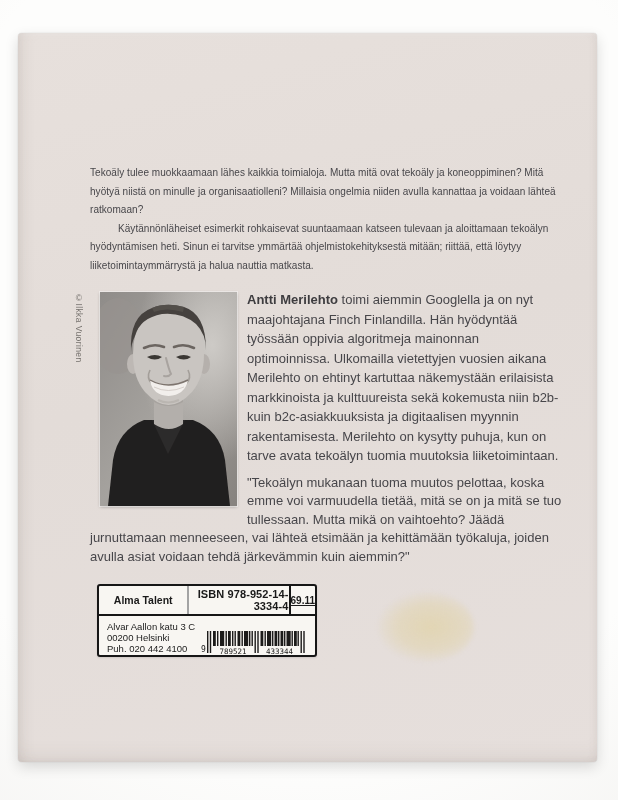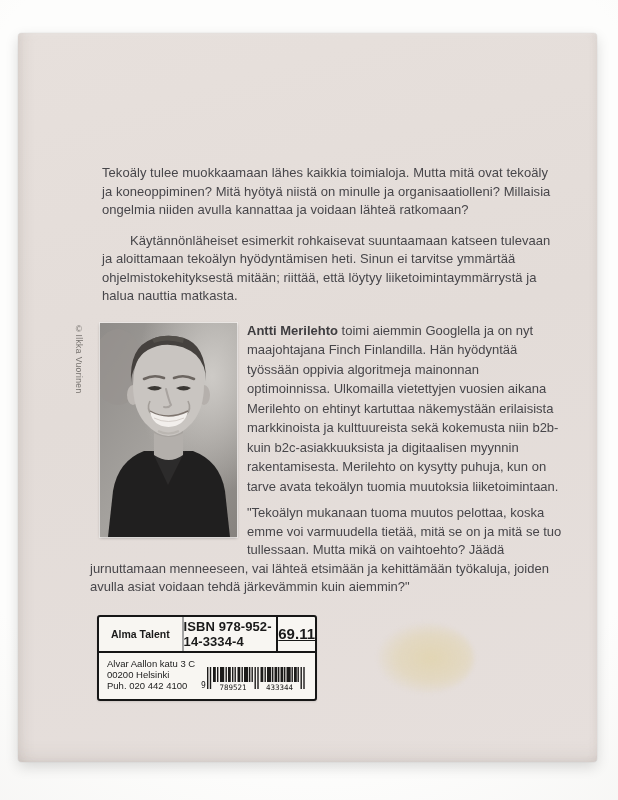--- a/index.html
+++ b/index.html
@@ -18,21 +18,21 @@
       inset 10px 0 18px -12px rgba(95,80,72,.22),
       inset -6px 0 12px -8px rgba(95,80,72,.12),
       inset 0 -16px 26px -20px rgba(95,80,72,.20),
       inset 0 6px 10px -8px rgba(255,255,255,.65);
   }
   .content{position:absolute;left:72px;right:30px;top:98px;color:#47464a;}
   .headline{
     margin:0 0 13px 0;font-size:15.5px;line-height:1.32;font-weight:bold;
     letter-spacing:.4px;color:#3a393b;
   }
-  .intro{margin:12px;font-size:13px;line-height:18.5px;letter-spacing:.05px;}
+  .intro{margin:0;font-size:10px;line-height:18.5px;letter-spacing:.05px;}
   .intro.indent{text-indent:28px;}
   .author-section{margin-top:15px;font-size:13px;}
   .photo-block{float:left;width:147px;margin:2px 10px 20px 0;position:relative;}
   .credit{
     position:absolute;left:-16px;top:1px;writing-mode:vertical-rl;
     font-size:8.5px;letter-spacing:.4px;color:#76726e;white-space:nowrap;
   }
   .photo{
     margin-left:10px;width:137px;height:214px;background:#9a9794;
     box-shadow:0 0 0 1px rgba(255,255,255,.45), 0 1px 3px rgba(0,0,0,.28);
@@ -43,23 +43,23 @@
   .quote{margin:8px 0 0 0;line-height:18.5px;}
   .clear{clear:both;}
   .label-row{position:relative;margin-top:18px;margin-left:7px;width:220px;}
   .pub-label{
     border:2px solid #161616;border-radius:3px;background:#f8f6f2;color:#1a1a1a;
     box-shadow:0 1px 2px rgba(0,0,0,.1);
   }
   .l-row1{display:flex;align-items:stretch;border-bottom:2px solid #161616;}
   .l-row1 .cell{display:flex;align-items:center;justify-content:center;padding:2px 0;}
   .cell.pub{width:41%;font-weight:bold;font-size:10.5px;border-right:2px solid #a3a3a3;}
-  .cell.isbn{width:46%;font-size:13px;font-weight:bold;letter-spacing:.1px;border-right:2px solid #161616;}
-  .cell.code{flex:1;font-size:15px;font-weight:bold;text-decoration:underline;}
-  .l-row2{display:flex;align-items:flex-end;padding:6px 5px 8px 8px;}
+  .cell.isbn{width:46%;font-size:11px;font-weight:bold;letter-spacing:.1px;border-right:2px solid #161616;text-align:right;}
+  .cell.code{flex:1;font-size:10px;font-weight:bold;text-decoration:underline;}
+  .l-row2{display:flex;align-items:flex-end;padding:6px 5px 0 8px;}
   .addr{font-size:9.5px;line-height:10.8px;color:#1c1c1c;width:94px;}
   .bc-wrap{display:flex;align-items:flex-end;}
   .bc-lead{font-family:"DejaVu Sans Mono",monospace;font-size:8px;margin-right:1px;line-height:8px;transform:translateY(-1px);}
   .bc-digits{font-family:"DejaVu Sans Mono",monospace;}
   .l-row3{border-top:2px solid #161616;text-align:center;font-size:10.5px;font-weight:bold;padding:2px 0 3px;}
   .stain{
     position:absolute;left:281px;top:8px;width:96px;height:70px;border-radius:50%;
     background:radial-gradient(ellipse at 55% 50%, rgba(223,206,148,.55) 0%, rgba(223,206,148,.35) 45%, rgba(223,206,148,0) 75%);
     filter:blur(2px);pointer-events:none;
   }

